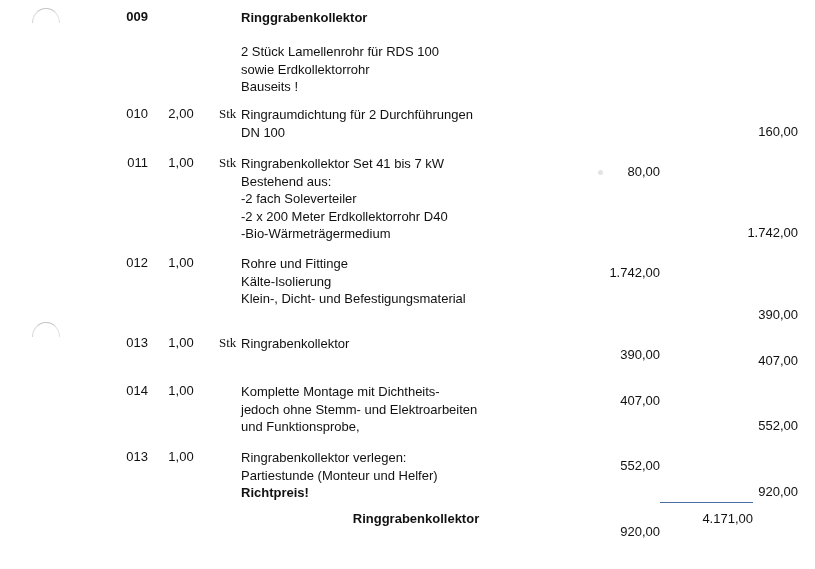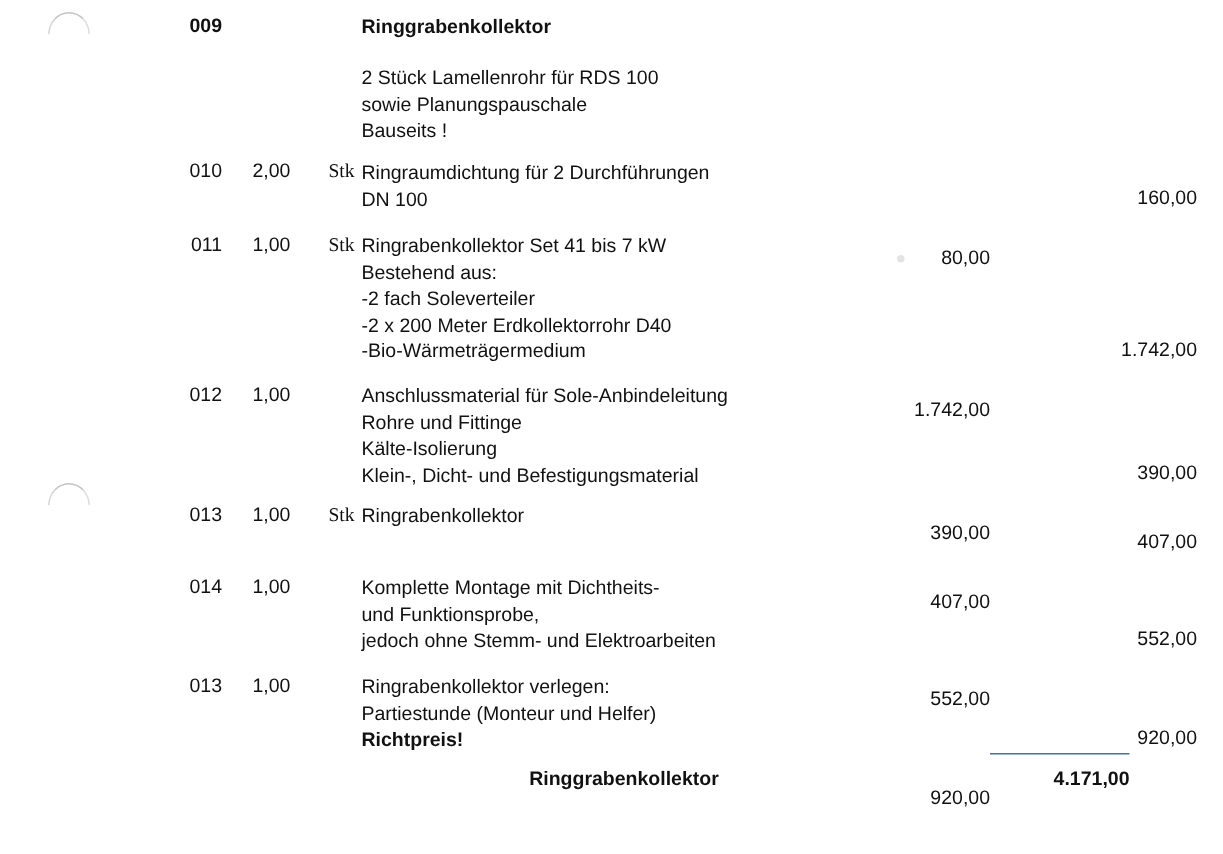--- a/index.html
+++ b/index.html
@@ -93,21 +93,21 @@
     text-align: center;
     font-weight: bold;
     white-space: nowrap;
   }
   .sum-value {
     position: absolute;
     left: 660px;
     top: 511px;
     width: 93px;
     text-align: right;
-    font-weight: bold;
+    font-weight: normal;
     white-space: nowrap;
   }
   .punch-mark {
     position: absolute;
     width: 26px;
     height: 14px;
     border-top: 1.5px solid #b9b9b9;
     border-radius: 50% 50% 0 0 / 100% 100% 0 0;
     border-left: 1.5px solid #cfcfcf;
     border-right: 1.5px solid #d8d8d8;
@@ -146,21 +146,21 @@
     <span class="c-price"></span>
     <span class="c-total"></span>
   </div>
 
   <div class="row" style="top:43px;">
     <span class="c-pos"></span>
     <span class="c-qty"></span>
     <span class="c-unit"></span>
     <div class="c-desc">
       <div>2 Stück Lamellenrohr für RDS 100</div>
-      <div>sowie Planungspauschale</div>
+      <div>sowie Erdkollektorrohr</div>
       <div>Bauseits !</div>
     </div>
     <span class="c-price"></span>
     <span class="c-total"></span>
   </div>
 
   <div class="row" style="top:106px;">
     <span class="c-pos">010</span>
     <span class="c-qty">2,00</span>
     <span class="c-unit">Stk</span>
@@ -185,21 +185,20 @@
     </div>
     <span class="c-price" style="top:70px;">1.742,00</span>
     <span class="c-total" style="top:70px;">1.742,00</span>
   </div>
 
   <div class="row" style="top:255px;">
     <span class="c-pos">012</span>
     <span class="c-qty">1,00</span>
     <span class="c-unit"></span>
     <div class="c-desc">
-      <div>Anschlussmaterial für Sole-Anbindeleitung</div>
       <div>Rohre und Fittinge</div>
       <div>Kälte-Isolierung</div>
       <div>Klein-, Dicht- und Befestigungsmaterial</div>
     </div>
     <span class="c-price" style="top:52px;">390,00</span>
     <span class="c-total" style="top:52px;">390,00</span>
   </div>
 
   <div class="row" style="top:335px;">
     <span class="c-pos">013</span>
@@ -211,22 +210,22 @@
     <span class="c-price" style="top:18px;">407,00</span>
     <span class="c-total" style="top:18px;">407,00</span>
   </div>
 
   <div class="row" style="top:383px;">
     <span class="c-pos">014</span>
     <span class="c-qty">1,00</span>
     <span class="c-unit"></span>
     <div class="c-desc">
       <div>Komplette Montage mit Dichtheits-</div>
+      <div>jedoch ohne Stemm- und Elektroarbeiten</div>
       <div>und Funktionsprobe,</div>
-      <div>jedoch ohne Stemm- und Elektroarbeiten</div>
     </div>
     <span class="c-price" style="top:35px;">552,00</span>
     <span class="c-total" style="top:35px;">552,00</span>
   </div>
 
   <div class="row" style="top:449px;">
     <span class="c-pos">013</span>
     <span class="c-qty">1,00</span>
     <span class="c-unit"></span>
     <div class="c-desc">

